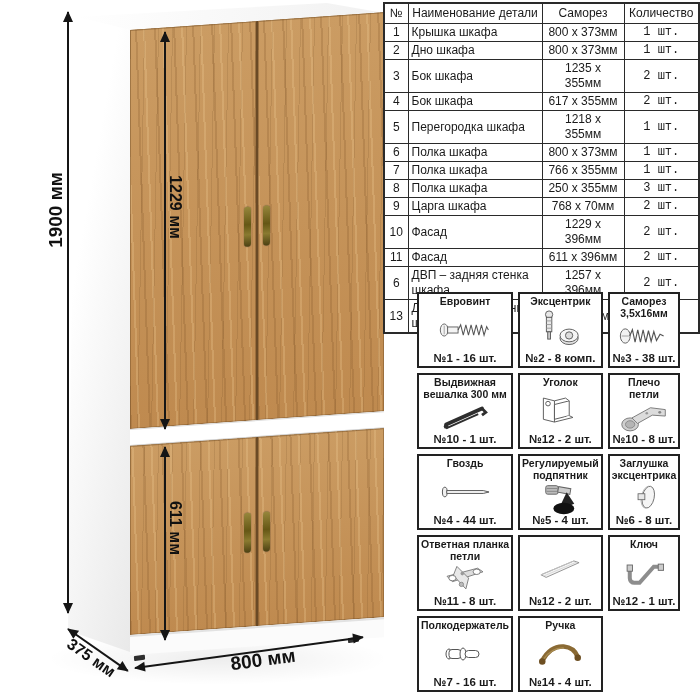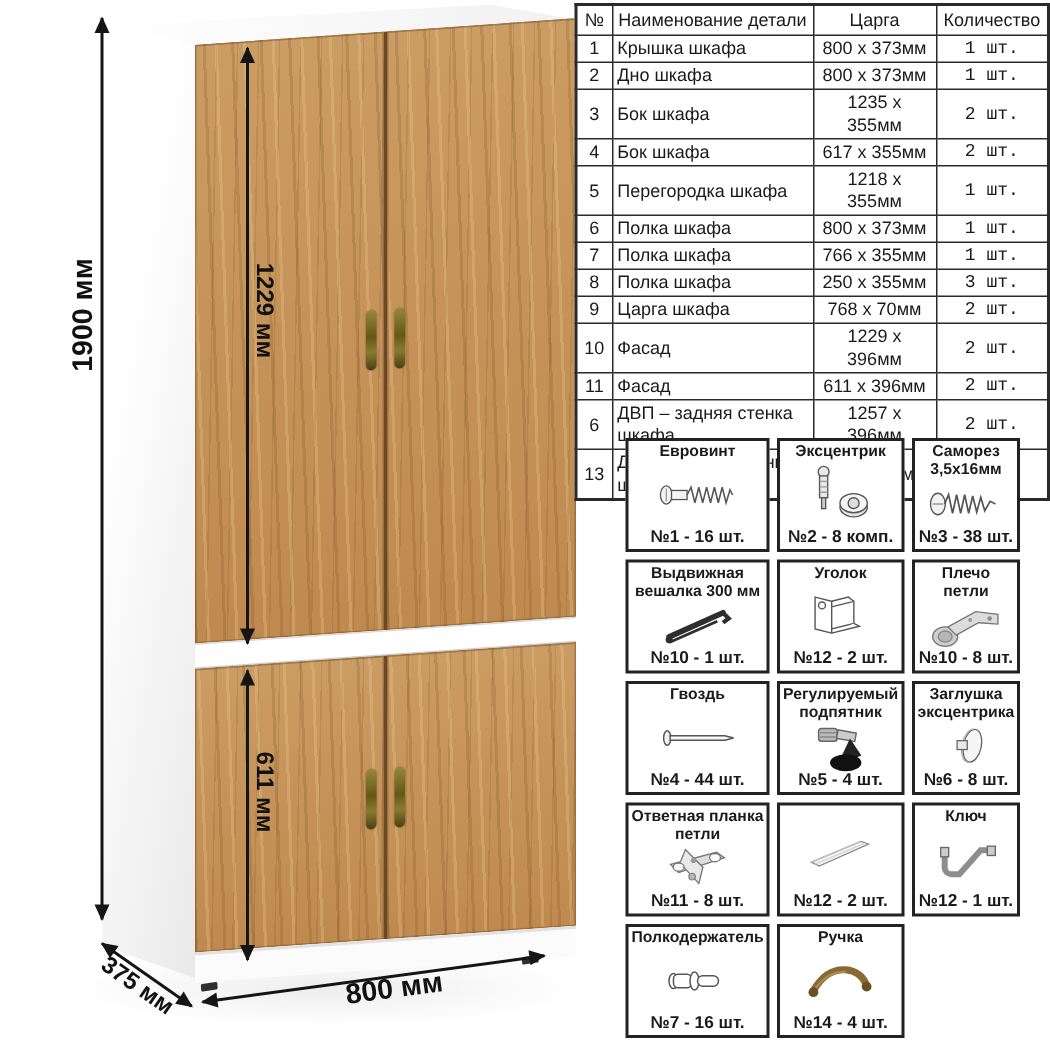--- a/index.html
+++ b/index.html
@@ -125,21 +125,21 @@
       <colgroup>
           <col class="w-num">
           <col class="w-name">
           <col class="w-size">
           <col class="w-qty">
         </colgroup>
       <thead>
           <tr>
             <th>№</th>
             <th>Наименование детали</th>
-            <th>Царга</th>
+            <th>Саморез</th>
             <th>Количество</th>
           </tr>
         </thead>
       <tbody>
           <tr>
             <td class="c-num">1</td>
             <td class="c-name">Крышка шкафа</td>
             <td class="c-size">800 х 373мм</td>
             <td class="c-qty">1 шт.</td>
           </tr>

